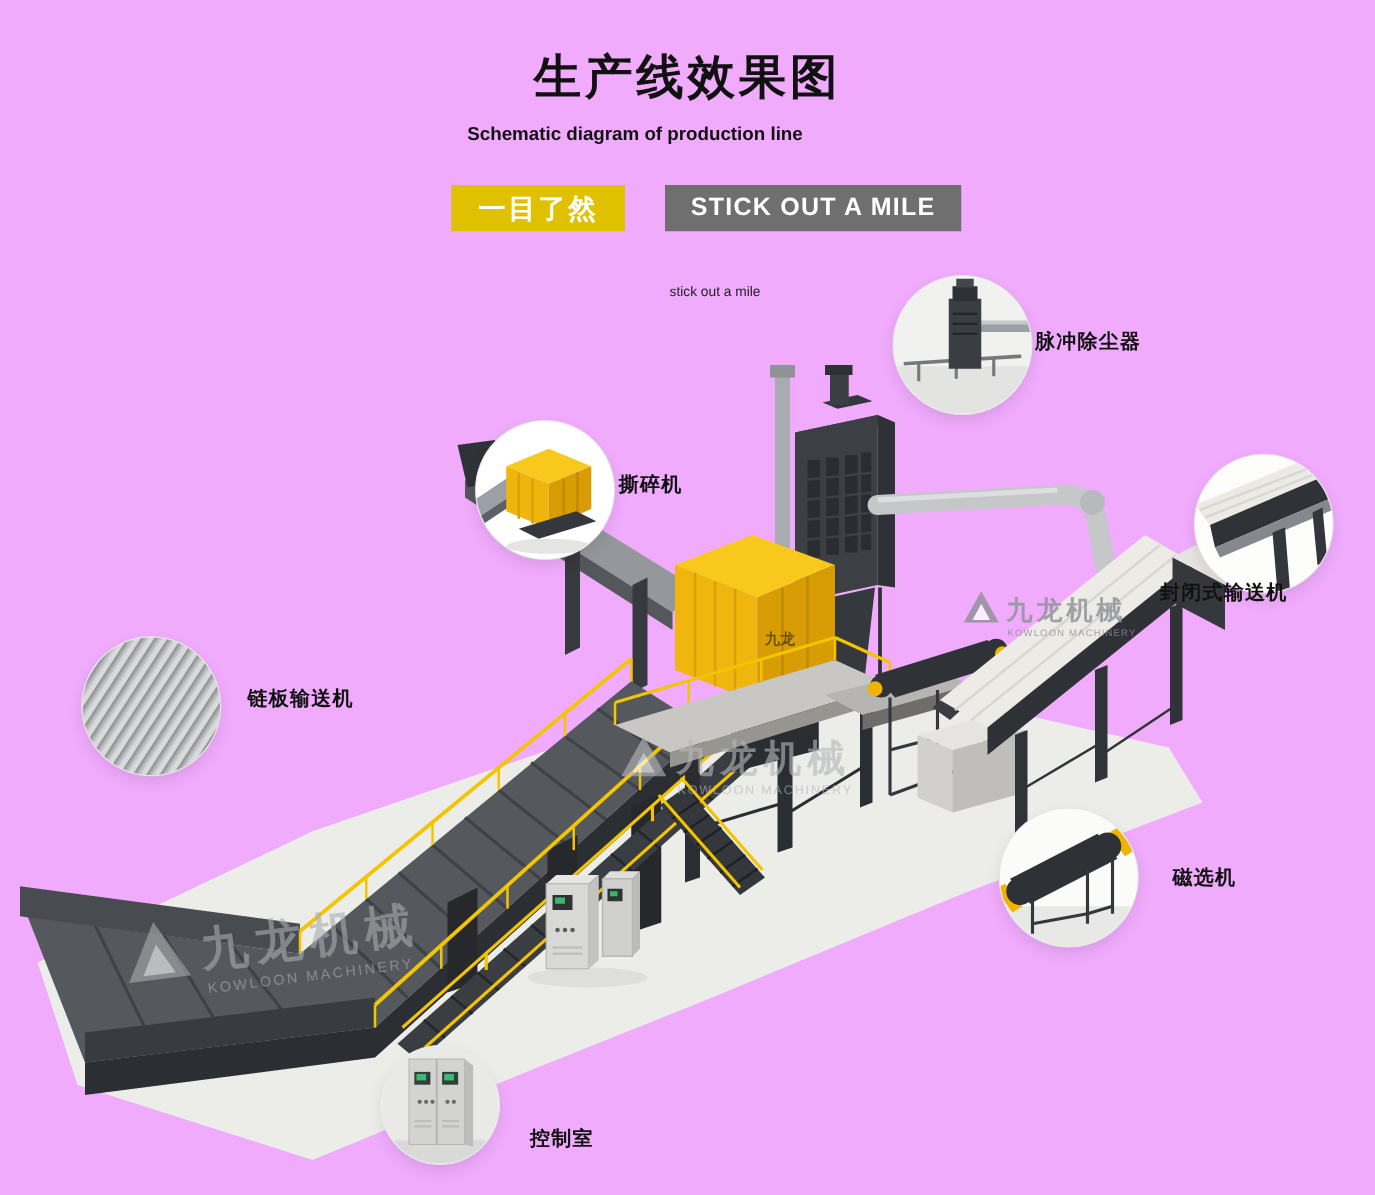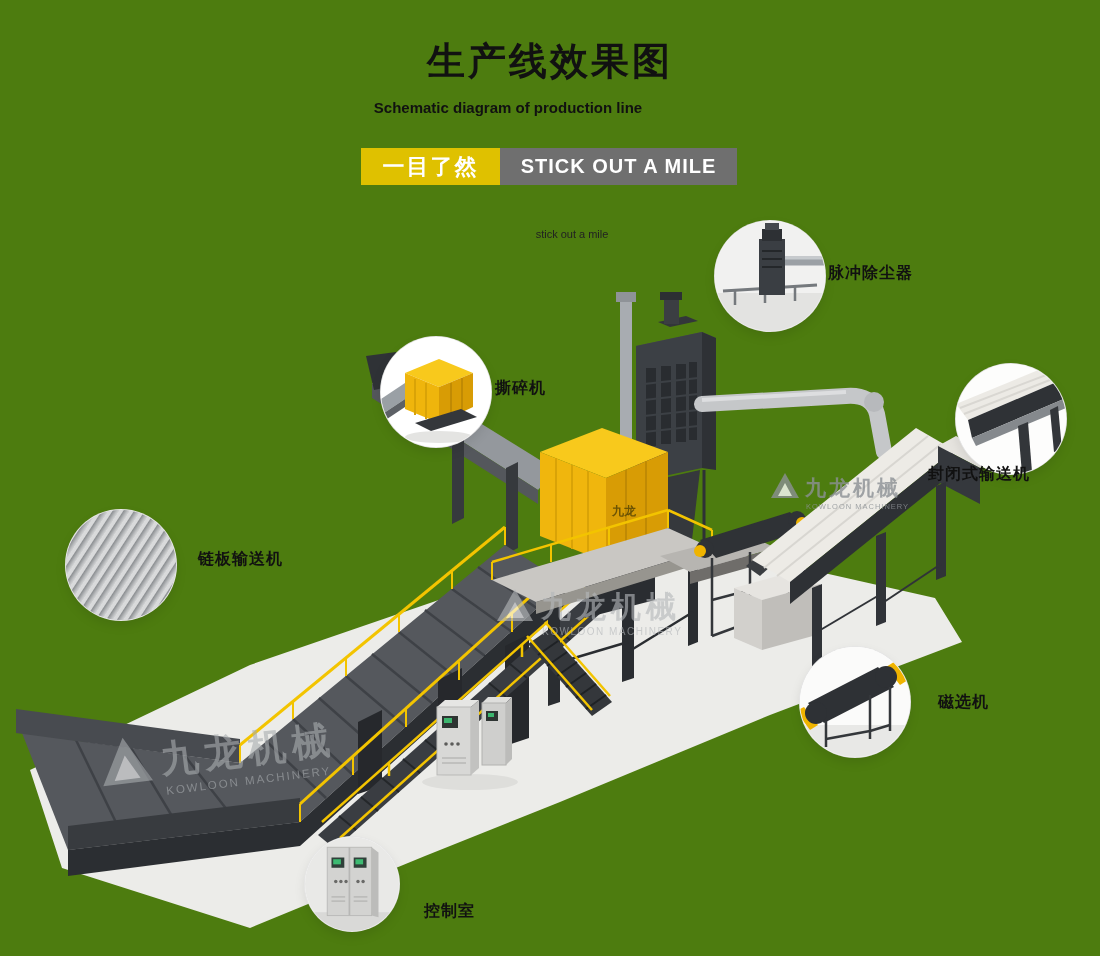--- a/index.html
+++ b/index.html
@@ -1,25 +1,25 @@
 <!DOCTYPE html>
 <html><head>
 <meta charset="utf-8">
 <style>
   * { margin:0; padding:0; box-sizing:border-box; }
   html,body { background:#ffffff; }
   body { font-family:"Liberation Sans","DejaVu Sans",sans-serif; color:#141414; }
-  .canvas { position:relative; width:1100px; height:956px; background:#4d7c0f; overflow:hidden; margin:0 auto; }
+  .canvas { position:relative; width:1100px; height:956px; background:#f0abfc; overflow:hidden; margin:0 auto; }
 
   .page-title { position:absolute; top:36px; left:0; width:1100px; text-align:center;
     font-size:38px; font-weight:700; letter-spacing:3px; color:#111; }
   .page-subtitle { position:absolute; top:99px; left:0; width:1016px; text-align:center;
     font-size:15px; font-weight:700; color:#111; }
 
-  .banner { position:absolute; top:148px; left:361px; height:37px; display:flex; }
+  .banner { position:absolute; top:148px; left:361px; height:37px; display:flex;gap:32px; }
   .banner-zh { width:139px; background:#dfc100; color:#fff; font-size:22px; font-weight:700;
     letter-spacing:2px; display:flex; align-items:center; justify-content:center; }
   .banner-en { width:237px; background:#6f6f6f; color:#fff; font-size:20px; font-weight:700;
     letter-spacing:1px; display:flex; align-items:center; justify-content:center; }
   .caption { position:absolute; top:228px; left:502px; width:140px; text-align:center;
     font-size:11px; color:#222; }
 
   .scene { position:absolute; top:0; left:0; width:1100px; height:956px; }
 
   .callout-circle { position:absolute; border-radius:50%; overflow:hidden; background:#fff;

